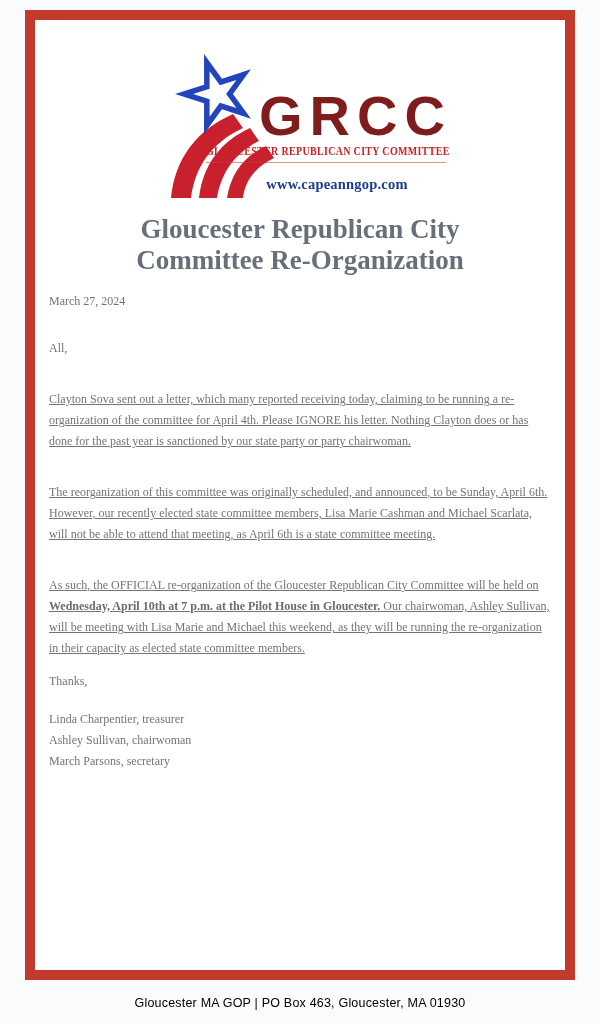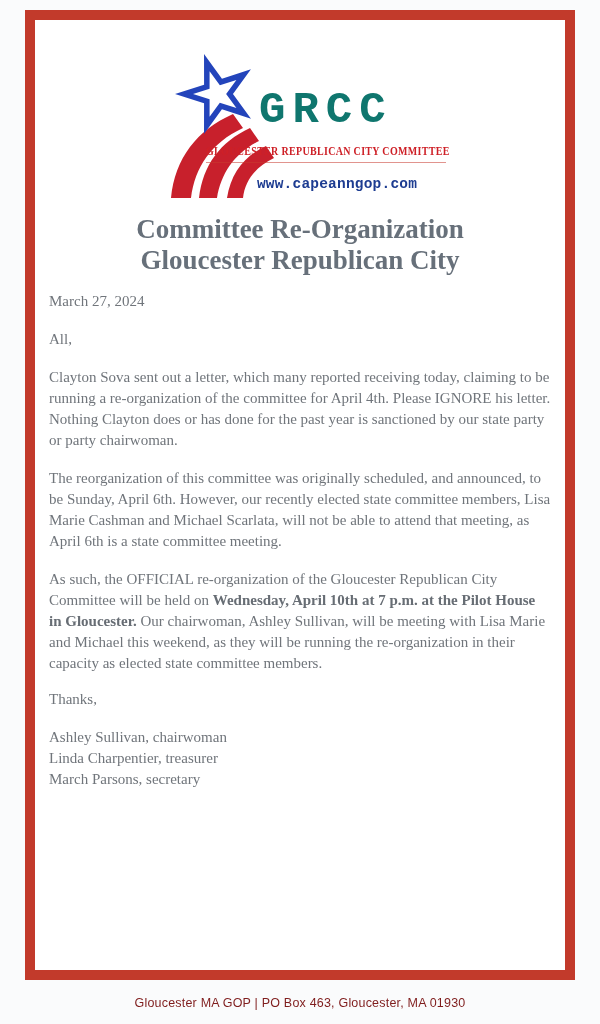--- a/index.html
+++ b/index.html
@@ -14,57 +14,57 @@
     box-sizing:border-box;background:#ffffff;border:10px solid #c23a2b;
     overflow:hidden;
   }
   .card-inner{padding:22px 14px 0 14px;}
 
   
   .logo{position:relative;height:172px;}
   .logo-svg{position:absolute;left:98px;top:6px;width:132px;height:150px;}
   .logo-acronym{
     position:absolute;left:210px;top:46px;
-    font-family:Liberation Mono, monospace;font-weight:bold;
-    font-size:44px;line-height:1;letter-spacing:7px;color:#0f766e;
+    font-family:Liberation Sans, sans-serif;font-weight:bold;
+    font-size:56px;line-height:1;letter-spacing:7px;color:#7f1d1d;
   }
   .logo-org{
     position:absolute;left:127px;top:102px;width:300px;
     text-align:center;white-space:nowrap;
     transform:scaleX(0.8);transform-origin:center;
     font-family:"Liberation Serif", serif;font-weight:bold;
     font-size:12.5px;color:#ce2027;letter-spacing:0.4px;
     border-bottom:1px solid rgba(200,60,50,0.55);padding-bottom:3px;
   }
   .logo-site{
     position:absolute;left:138px;top:134px;width:300px;text-align:center;
-    font-family:Liberation Mono, monospace;font-weight:bold;
+    font-family:Liberation Serif, serif;font-weight:bold;
     font-size:14.5px;color:#1d3c91;text-decoration:none;letter-spacing:0.2px;
     cursor:pointer;
   }
 
   
   .title{
     margin:0;text-align:center;color:#67707a;
     font-size:27px;line-height:31px;font-weight:bold;
   }
-  .body-text{color:#70757b;font-size:15px;line-height:21px;}
+  .body-text{color:#70757b;font-size:12px;line-height:21px;}
   .date{margin-top:15px;}
-  .salutation{margin-top:17px;}
-  .para{margin-top:17px;}
+  .salutation{margin-top:26px;}
+  .para{margin-top:30px;text-decoration:underline;}
   .para b{color:#676d74;}
   .closing{margin-top:8px;}
   .signatures{margin-top:17px;}
   .sig-line{line-height:21px;}
 
   
   .footer{
     position:absolute;left:0;top:996px;width:600px;text-align:center;
     font-family:"Liberation Sans", sans-serif;
-    font-size:12.5px;color:#7f1d1d;letter-spacing:0.2px;
+    font-size:12.5px;color:#000000;letter-spacing:0.2px;
   }
 </style>
 </head>
 <body>
 
 <div class="card">
   <div class="card-inner">
 
     <div class="logo">
       <svg class="logo-svg" viewBox="0 0 132 150" aria-hidden="true">
@@ -79,37 +79,37 @@
           <polygon fill="#2344bb" points="0,-42 -9.4,-12.9 -39.9,-13 -15.2,4.9 -24.7,34 0,16 24.7,34 15.2,4.9 39.9,-13 9.4,-12.9"></polygon>
           <polygon fill="#ffffff" points="0,-24 -5.4,-7.4 -22.8,-7.4 -8.7,2.8 -14.1,19.4 0,9.1 14.1,19.4 8.7,2.8 22.8,-7.4 5.4,-7.4"></polygon>
         </g>
       </svg>
       <div class="logo-acronym">GRCC</div>
       <div class="logo-org">GLOUCESTER REPUBLICAN CITY COMMITTEE</div>
       <a class="logo-site">www.capeanngop.com</a>
     </div>
 
     <h1 class="title">
+      <div>Gloucester Republican City</div>
       <div>Committee Re-Organization</div>
-      <div>Gloucester Republican City</div>
     </h1>
 
     <div class="body-text">
       <div class="date">March 27, 2024</div>
       <div class="salutation">All,</div>
 
       <p class="para">Clayton Sova sent out a letter, which many reported receiving today, claiming to be running a re-organization of the committee for April 4th. Please IGNORE his letter. Nothing Clayton does or has done for the past year is sanctioned by our state party or party chairwoman.</p>
       <p class="para">The reorganization of this committee was originally scheduled, and announced, to be Sunday, April 6th. However, our recently elected state committee members, Lisa Marie Cashman and Michael Scarlata, will not be able to attend that meeting, as April 6th is a state committee meeting.</p>
       <p class="para"><span>As such, the OFFICIAL re-organization of the Gloucester Republican City Committee will be held on </span><b>Wednesday, April 10th at 7 p.m. at the Pilot House in Gloucester.</b><span> Our chairwoman, Ashley Sullivan, will be meeting with Lisa Marie and Michael this weekend, as they will be running the re-organization in their capacity as elected state committee members.</span></p>
 
       <div class="closing">Thanks,</div>
 
       <div class="signatures">
+        <div class="sig-line">Linda Charpentier, treasurer</div>
         <div class="sig-line">Ashley Sullivan, chairwoman</div>
-        <div class="sig-line">Linda Charpentier, treasurer</div>
         <div class="sig-line">March Parsons, secretary</div>
       </div>
     </div>
 
   </div>
 </div>
 
 <div class="footer">Gloucester MA GOP | PO Box 463, Gloucester, MA 01930</div>
 
 </body></html>

